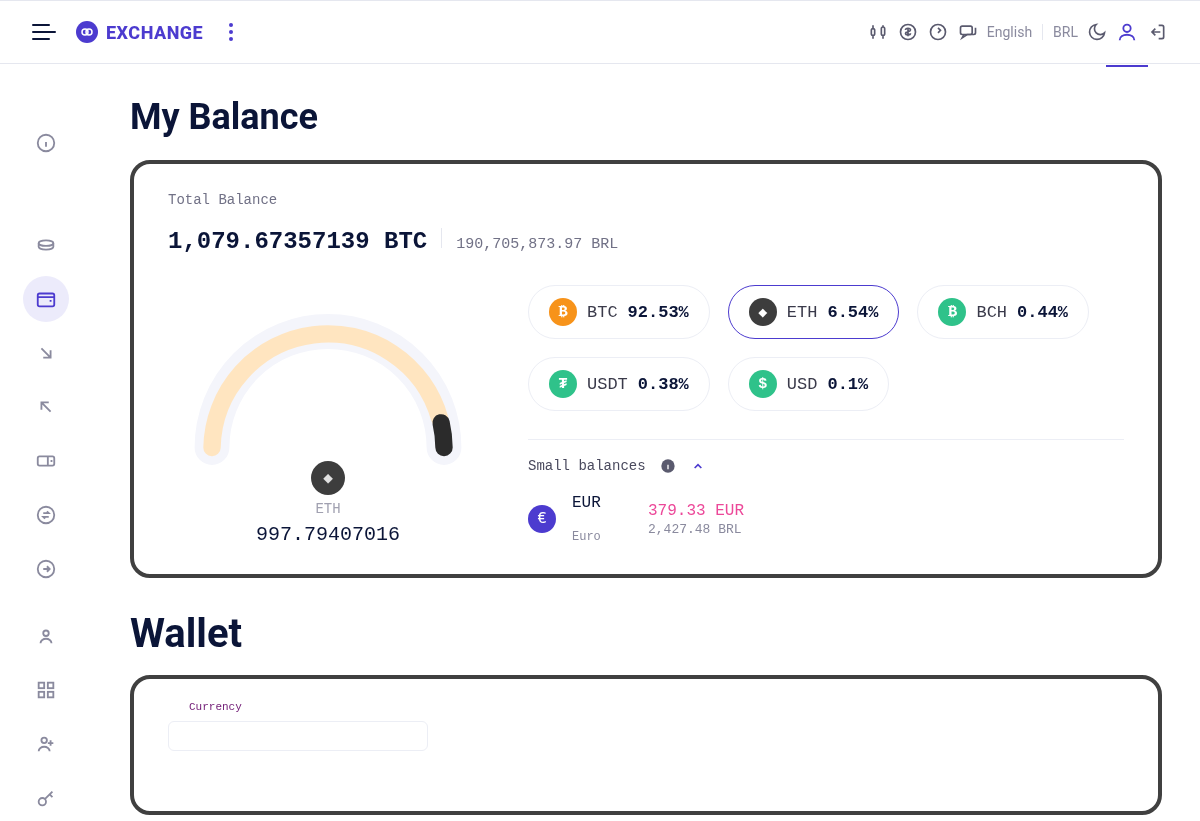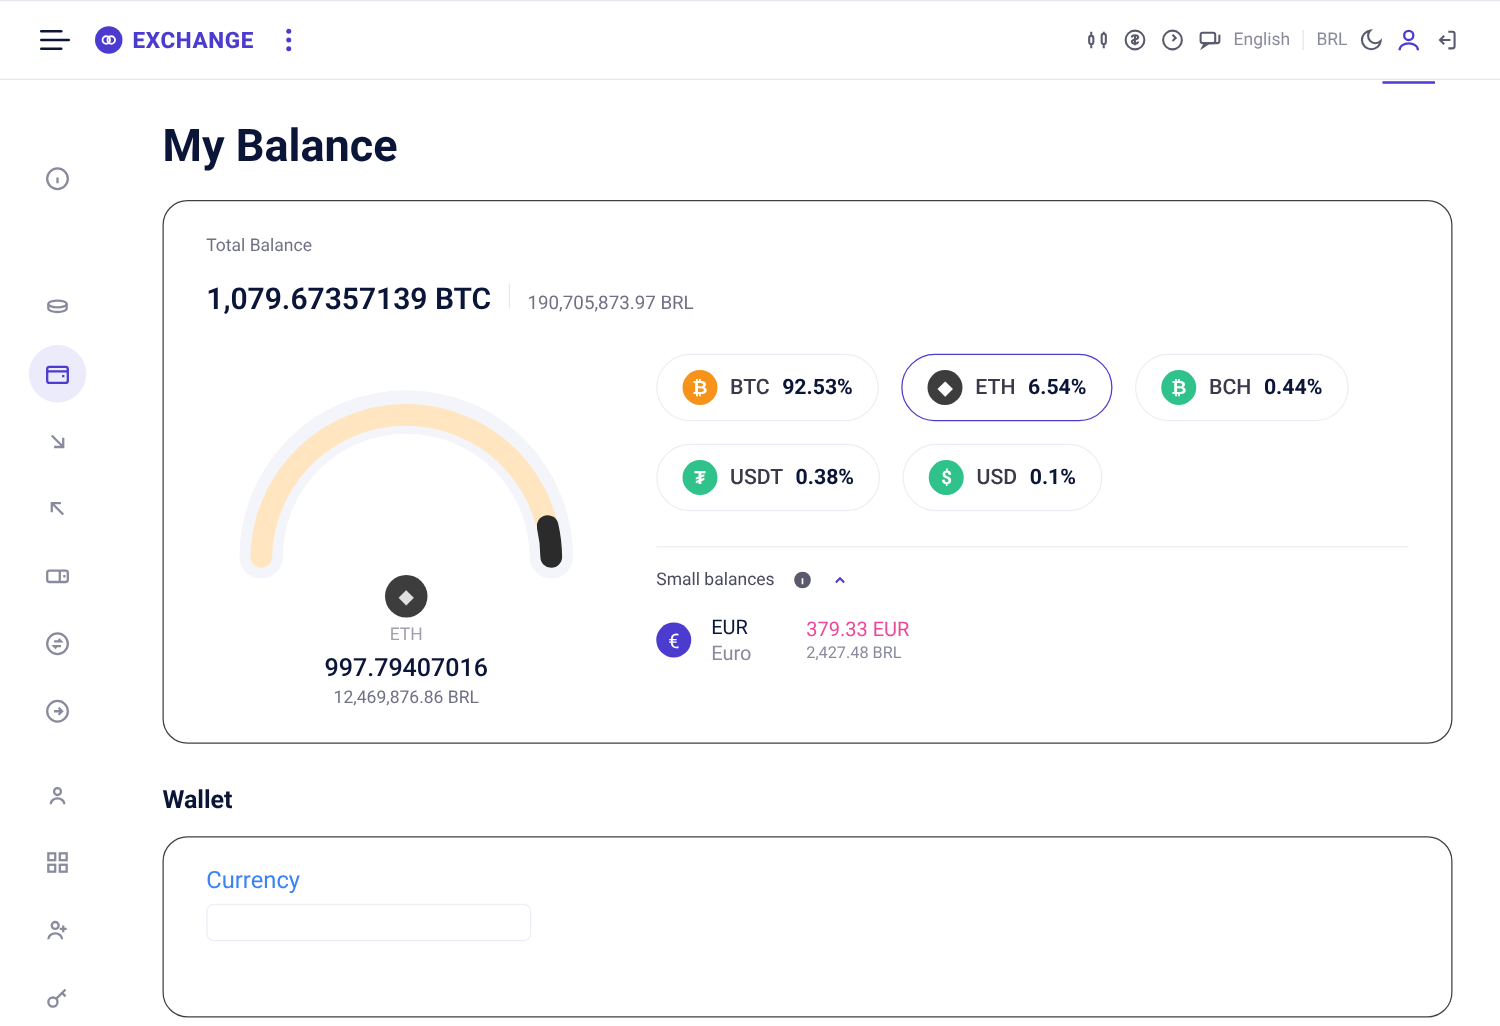--- a/index.html
+++ b/index.html
@@ -42,23 +42,23 @@
   position:absolute; left:0; top:64px; bottom:0; width:92px;
   display:flex; flex-direction:column; align-items:center; padding-top:56px; gap:8px;
 }
 .sicon { width:46px; height:46px; border-radius:50%; display:flex; align-items:center; justify-content:center; color:#8a8a9e; cursor:pointer;}
 .sicon.active { background:#ecebfb; color:#4c3bcf;}
 .sidebar .spacer { flex:1; }
 .sicon svg { width:22px; height:22px; }
 
 .main { position:absolute; left:92px; top:64px; right:0; bottom:0; padding:32px 38px; overflow:hidden;}
 h1.title { font-size:36px; font-weight:700; color:#0b1538; margin-bottom:22px;}
-h1.section { font-size:20px; font-weight:700; color:#0b1538; margin:32px 0 18px;}
+h1.section { font-size:40px; font-weight:700; color:#0b1538; margin:32px 0 18px;}
 .card {
-  background:#fff; border:1px solid #404040; border-radius:20px; padding:28px 34px;
+  background:#fff; border:4px solid #404040; border-radius:20px; padding:28px 34px;font-family:Liberation Mono, monospace;
 }
 .total-label { color:#717186; font-size:14px; }
 .total-row { display:flex; align-items:baseline; gap:14px; margin-top:20px;}
 .total-main { font-size:24px; font-weight:600; color:#0b1538;}
 .total-sep { width:1px; height:20px; background:#e5e7ef;}
 .total-sub { color:#717186; font-size:15px;}
 .balance-body { display:flex; gap:40px; margin-top:30px; align-items:flex-start;}
 .gauge-box { width:320px; text-align:center;}
 .gauge-svg { width:290px; height:180px; }
 .gauge-coin-icon { width:34px; height:34px; border-radius:50%; background:#3d3d3d; display:inline-flex; align-items:center; justify-content:center; color:#e0e0e0; margin-top:-54px; position:relative;}
@@ -75,25 +75,25 @@
 .chip .cicon { width:28px; height:28px; border-radius:50%; display:flex; align-items:center; justify-content:center; color:#fff; font-size:15px; font-weight:700;}
 .cicon.btc{background:#f7931a;} .cicon.eth{background:#3d3d3d;} .cicon.bch{background:#2fc28a;} .cicon.usdt{background:#2fc28a;} .cicon.usd{background:#2fc28a;} .cicon.eur{background:#4c3bcf;}
 .chip .sym{font-weight:500;color:#3a3a4a;}
 .chip .pct{font-weight:700;color:#0b1538;}
 .divider { height:1px; background:#eceef5; margin:28px 0 18px;}
 .small-row { display:flex; align-items:center; gap:14px; color:#4a4a5e; font-size:14px;}
 .sb-item { display:flex; align-items:center; gap:16px; margin-top:20px;}
 .sb-icon { width:28px; height:28px; border-radius:50%; display:flex; align-items:center; justify-content:center; color:#fff; font-size:16px;}
 .sb-col1 { width:60px;}
 .sb-sym { font-size:16px; color:#0b1538;}
-.sb-name { font-size:16px; color:#8a8a9e; margin-top:2px;}
+.sb-name { font-size:12px; color:#8a8a9e; margin-top:18px;}
 .sb-amt { font-size:16px; color:#ec4899;}
 .sb-fiat { font-size:13px; color:#8a8a9e; margin-top:2px;}
 .wallet-card { padding:22px 34px 60px;}
-.field-label { color:#3b82f6; font-size:19px; margin-bottom:8px;}
+.field-label { color:#701a75; font-size:11px; margin-bottom:8px;margin-left:21px;}
 .select-box { width:260px; height:30px; border:1px solid #eceef5; border-radius:6px;}
 </style>
 </head>
 <body>
 
 <div class="header">
   <div class="header-left">
     <div class="menu-btn">
       <span></span>
         <span></span>
@@ -256,21 +256,20 @@
           <path d="M20 110 A80 80 0 0 1 180 110" stroke="#f4f5fb" stroke-width="24" fill="none" stroke-linecap="round"></path>
 
           <path d="M20 110 A80 80 0 0 1 177 90" stroke="#ffe5c0" stroke-width="12" fill="none" stroke-linecap="round"></path>
 
           <path d="M178 93 A80 80 0 0 1 180 110" stroke="#2b2b2b" stroke-width="12" fill="none" stroke-linecap="round"></path>
         </svg>
         <div>
           <div class="gauge-coin-icon">◆</div>
           <div class="gauge-coin-label">ETH</div>
           <div class="gauge-amount">997.79407016</div>
-          <div class="gauge-fiat">12,469,876.86 BRL</div>
         </div>
       </div>
 
       <div class="chips-area">
         <div class="chips" id="chips-container">
             <div class="chip">
               <div class="cicon btc">₿</div>
     <span class="sym">BTC</span>
     <span class="pct">92.53%</span>
             </div>

